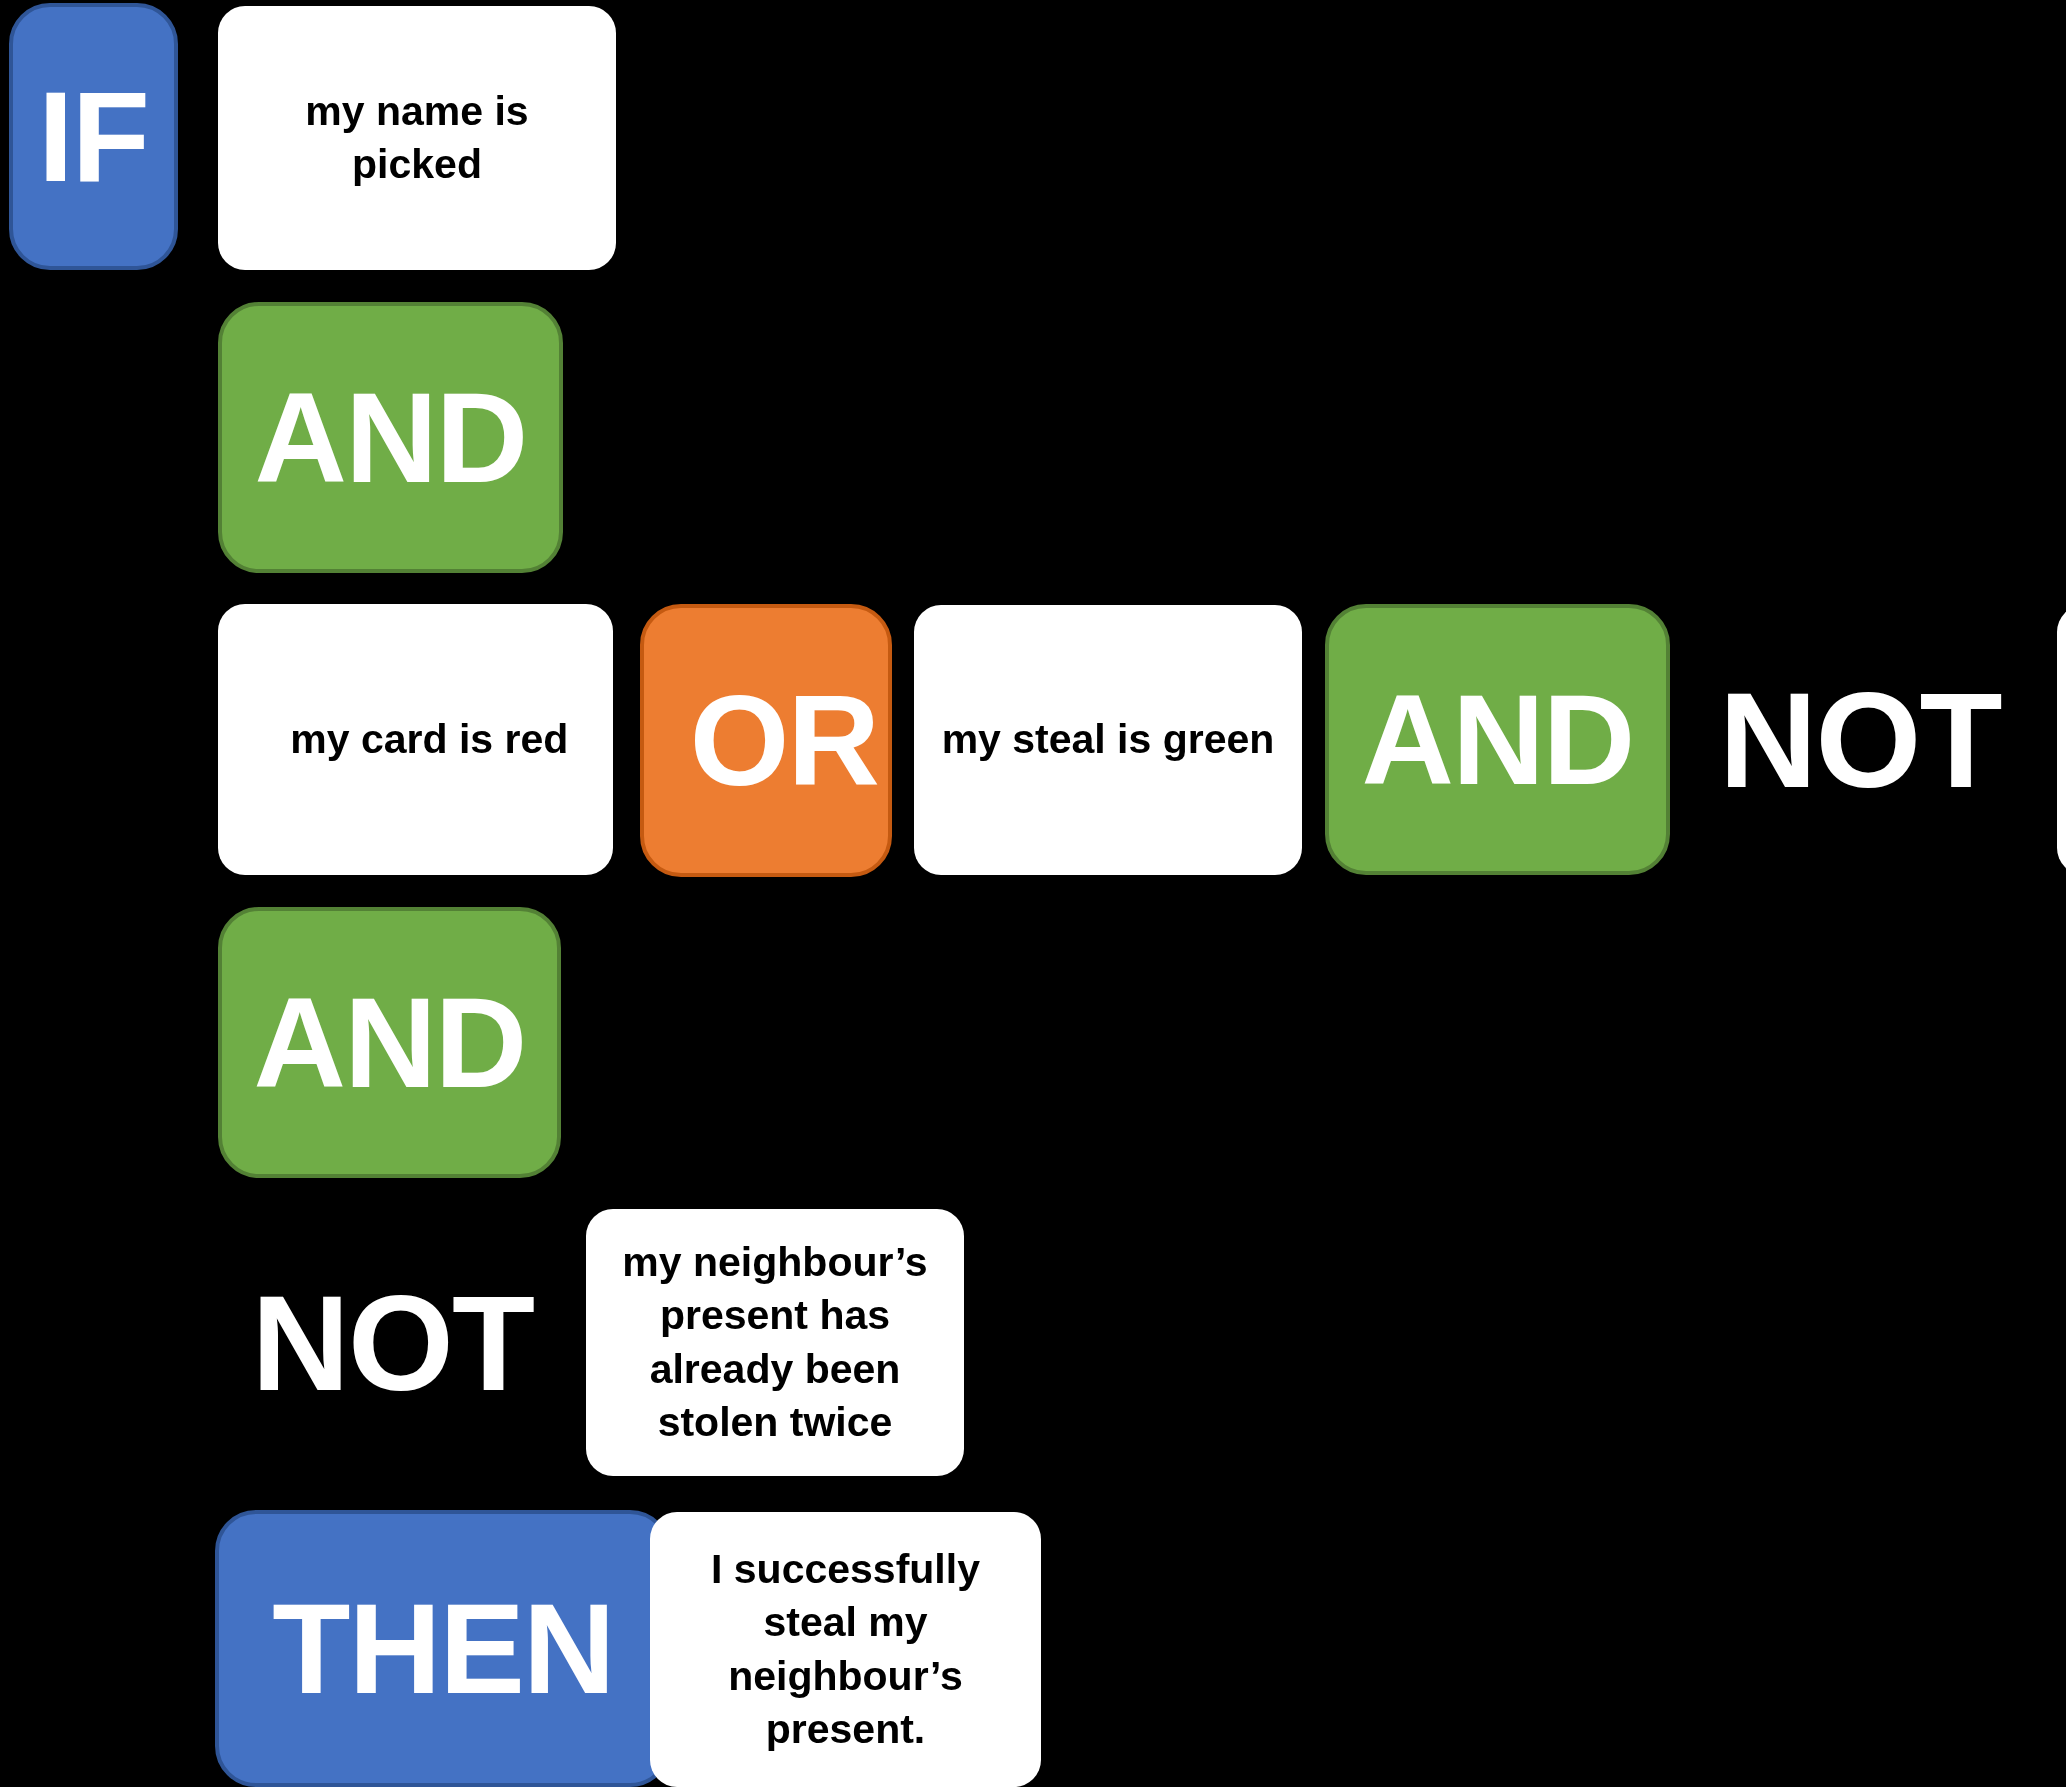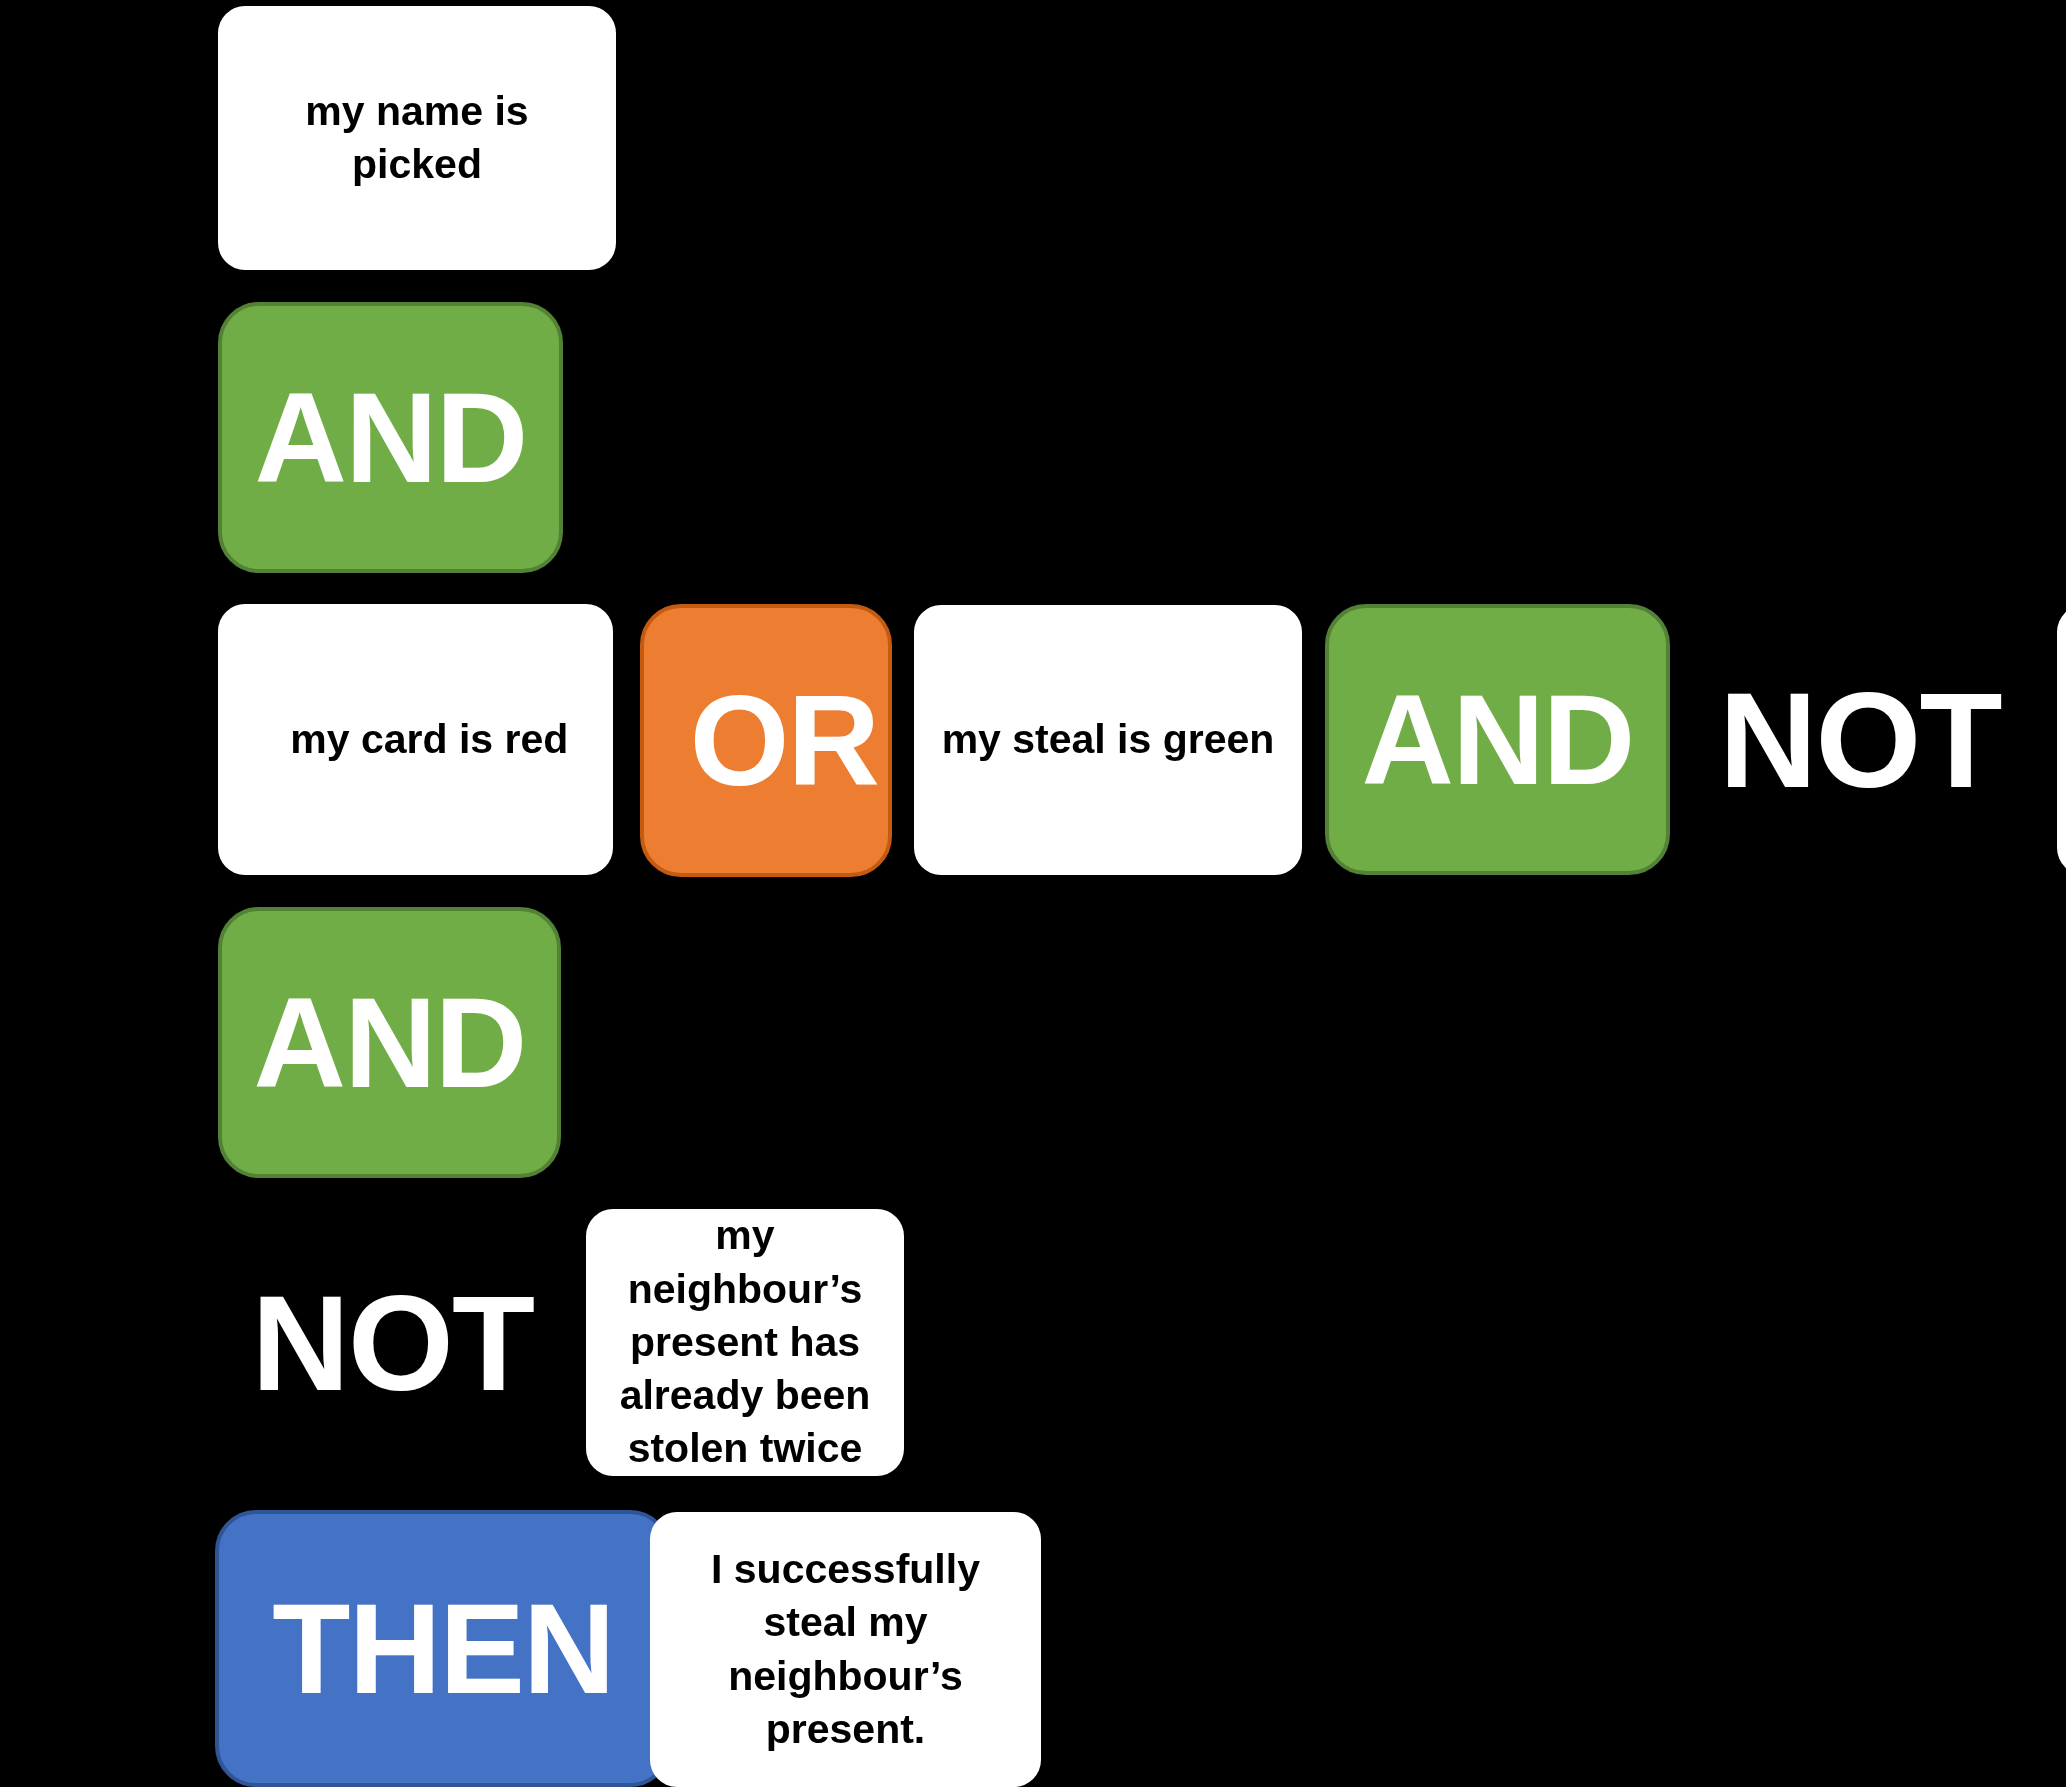--- a/index.html
+++ b/index.html
@@ -72,29 +72,32 @@
   #b-name    { left: 218px;  top: 5.8px;   width: 398px; height: 264px; }
   #b-and1    { left: 218px;  top: 302px;  width: 345px; height: 271px; }
   #b-red     { left: 218px;  top: 604px; width: 395px; height: 271px; padding-left: 44px; }
   #b-or      { left: 640px; top: 604px; width: 252px; height: 273px; }
   #b-green2  { left: 914px; top: 605px; width: 388px; height: 270px; }
   #b-and2    { left: 1325px; top: 604px; width: 345px; height: 271px; }
   #b-not1    { left: 1703px; top: 604px; width: 314px; height: 271px; }
   #b-present { left: 2057px; top: 605px; width: 387px; height: 270px; }
   #b-and3    { left: 218px;  top: 907px; width: 343px; height: 271px; }
   #b-not2    { left: 215px;  top: 1209px; width: 355px; height: 267px; }
-  #b-neigh   { left: 586px; top: 1209px; width: 318px; height: 267px; }
+  #b-neigh   { left: 586px; top: 1209px; width: 378px; height: 267px; }
   #b-then    { left: 215px;  top: 1510px; width: 456px; height: 277px; }
   #b-steal   { left: 650px; top: 1512px; width: 391px; height: 275px; }
 </style>
 </head>
 <body style="background: rgb(0, 0, 0);">
 
 <div id="canvas" style="background: rgb(0, 0, 0);">
 
+  <div id="b-if" class="block op blue">
+    <span class="label">IF</span>
+  </div>
 
   <div id="b-name" class="block cond">
     <span class="label">my name is
 picked</span>
   </div>
 
   <div id="b-and1" class="block op green">
     <span class="label">AND</span>
   </div>
 

